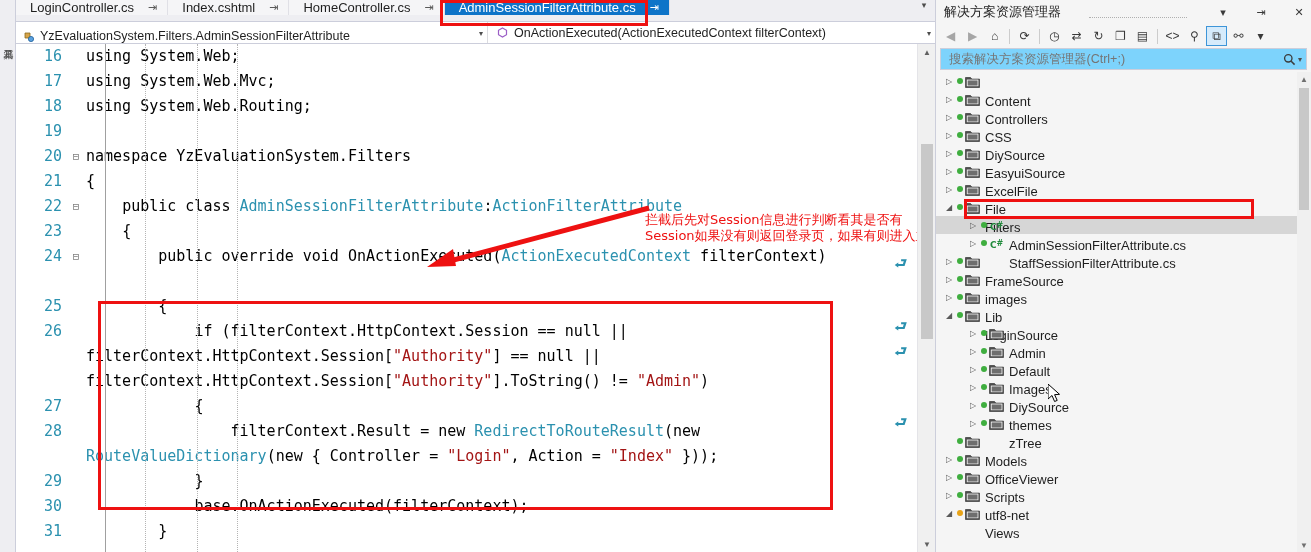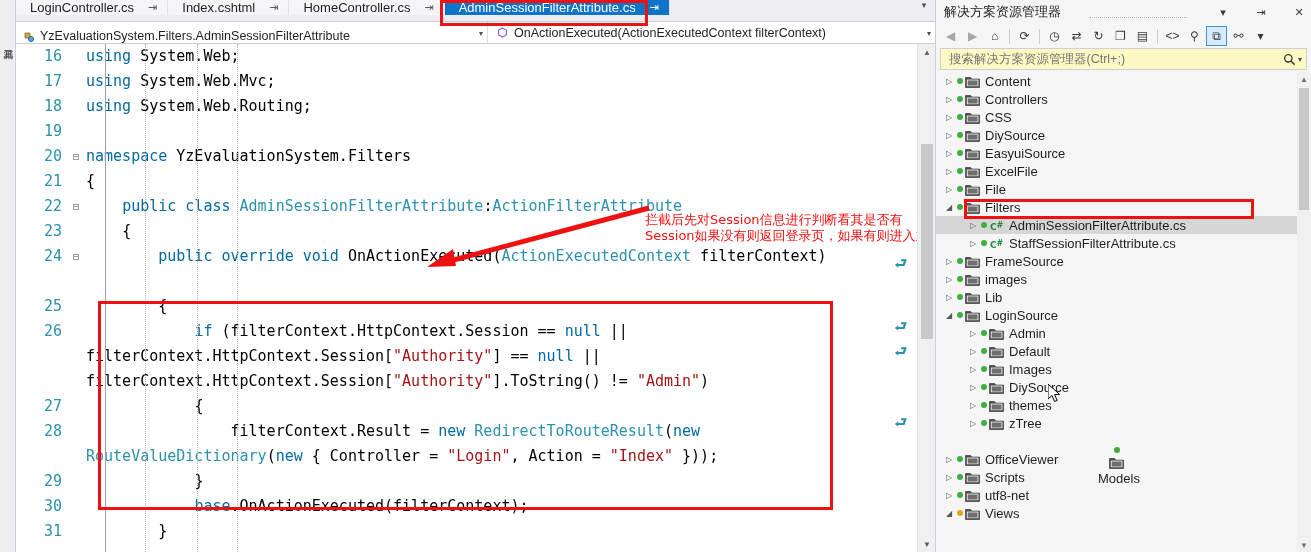--- a/index.html
+++ b/index.html
@@ -177,21 +177,21 @@
     font-size: 11px;
     line-height: 25px;
   }
   .codetext {
     flex: 1 1 auto;
     padding-left: 2px;
     min-width: 0;
     white-space: pre-wrap;
     word-break: break-word;
   }
-  .kw   { color: #0369a1; }
+  .kw   { color: #000000; }
   .typ  { color: #2b91af; }
   .str  { color: #a31515; }
 
   
   .indent-guide {
     position: absolute;
     top: 0; bottom: 0;
     width: 0;
     border-left: 1px dotted #b4b4b4;
     pointer-events: none;
@@ -320,21 +320,21 @@
     background: #d6ebfb;
   }
   .se-toolbar .sep {
     width: 1px; height: 15px; background: #cccccc; margin: 0 3px;
   }
   .se-toolbar .tb.dim { color: #a6a6a6; }
   .se-search {
     height: 22px;
     flex: 0 0 22px;
     margin: 0 4px 2px 4px;
-    background: #fef9c3;
+    background: #7dd3fc;
     border: 1px solid #cccedb;
     display: flex;
     align-items: center;
     padding: 0 4px 0 6px;
   }
   .se-search input {
     flex: 1 1 auto;
     border: 0; outline: 0;
     font-family: "Liberation Sans", sans-serif;
     font-size: 12.5px;
@@ -373,21 +373,21 @@
     width: 8px; flex: 0 0 8px;
     display: flex; align-items: center; justify-content: center;
     margin-right: 1px;
   }
   .trow .dot i {
     display: block; width: 6px; height: 6px; border-radius: 50%;
     background: #3fae3f;
   }
   .trow .dot i.amber { background: #e8a317; }
   .trow .fico { width: 17px; flex: 0 0 17px; display: flex; align-items: center; }
-  .trow .lbl { padding-left: 3px; }
+  .trow .lbl { padding-left: 3px; margin-top: 40px; }
   .se-scroll {
     position: absolute;
     right: 0; top: 0; bottom: 0;
     width: 14px;
     background: #f0f0f0;
   }
   .se-scroll .arrow {
     position: absolute; left: 0; width: 14px; height: 14px;
     display: flex; align-items: center; justify-content: center;
     color: #707070; font-size: 8px;
@@ -817,21 +817,21 @@
             </div>
             <div class="fico">
               <svg width="15" height="13" viewBox="0 0 15 13">
                 <path d="M0.5 2.5 h5 l1.4 1.6 h7.6 v8.4 h-14 z" fill="#4d4d4d" stroke="#3a3a3a" stroke-width="0.7"></path>
                 <path d="M1.8 4.6 h11.6 v6.6 h-11.6 z" fill="#ffffff"></path>
                 <path d="M2.6 5.4 h10 v5.2 h-10 z" fill="#6e6e6e"></path>
               </svg>
             </div>
             <div class="lbl">zTree</div>
           </div>
-          <div class="trow" style="padding-left: 6px; flex-direction: column;">
+          <div class="trow" style="padding-left: 6px;">
             <div class="exp"></div>
             <div class="dot">
               <i class=""></i>
             </div>
             <div class="fico">
               <svg width="15" height="13" viewBox="0 0 15 13">
                 <path d="M0.5 2.5 h5 l1.4 1.6 h7.6 v8.4 h-14 z" fill="#4d4d4d" stroke="#3a3a3a" stroke-width="0.7"></path>
                 <path d="M1.8 4.6 h11.6 v6.6 h-11.6 z" fill="#ffffff"></path>
                 <path d="M2.6 5.4 h10 v5.2 h-10 z" fill="#6e6e6e"></path>
               </svg>

